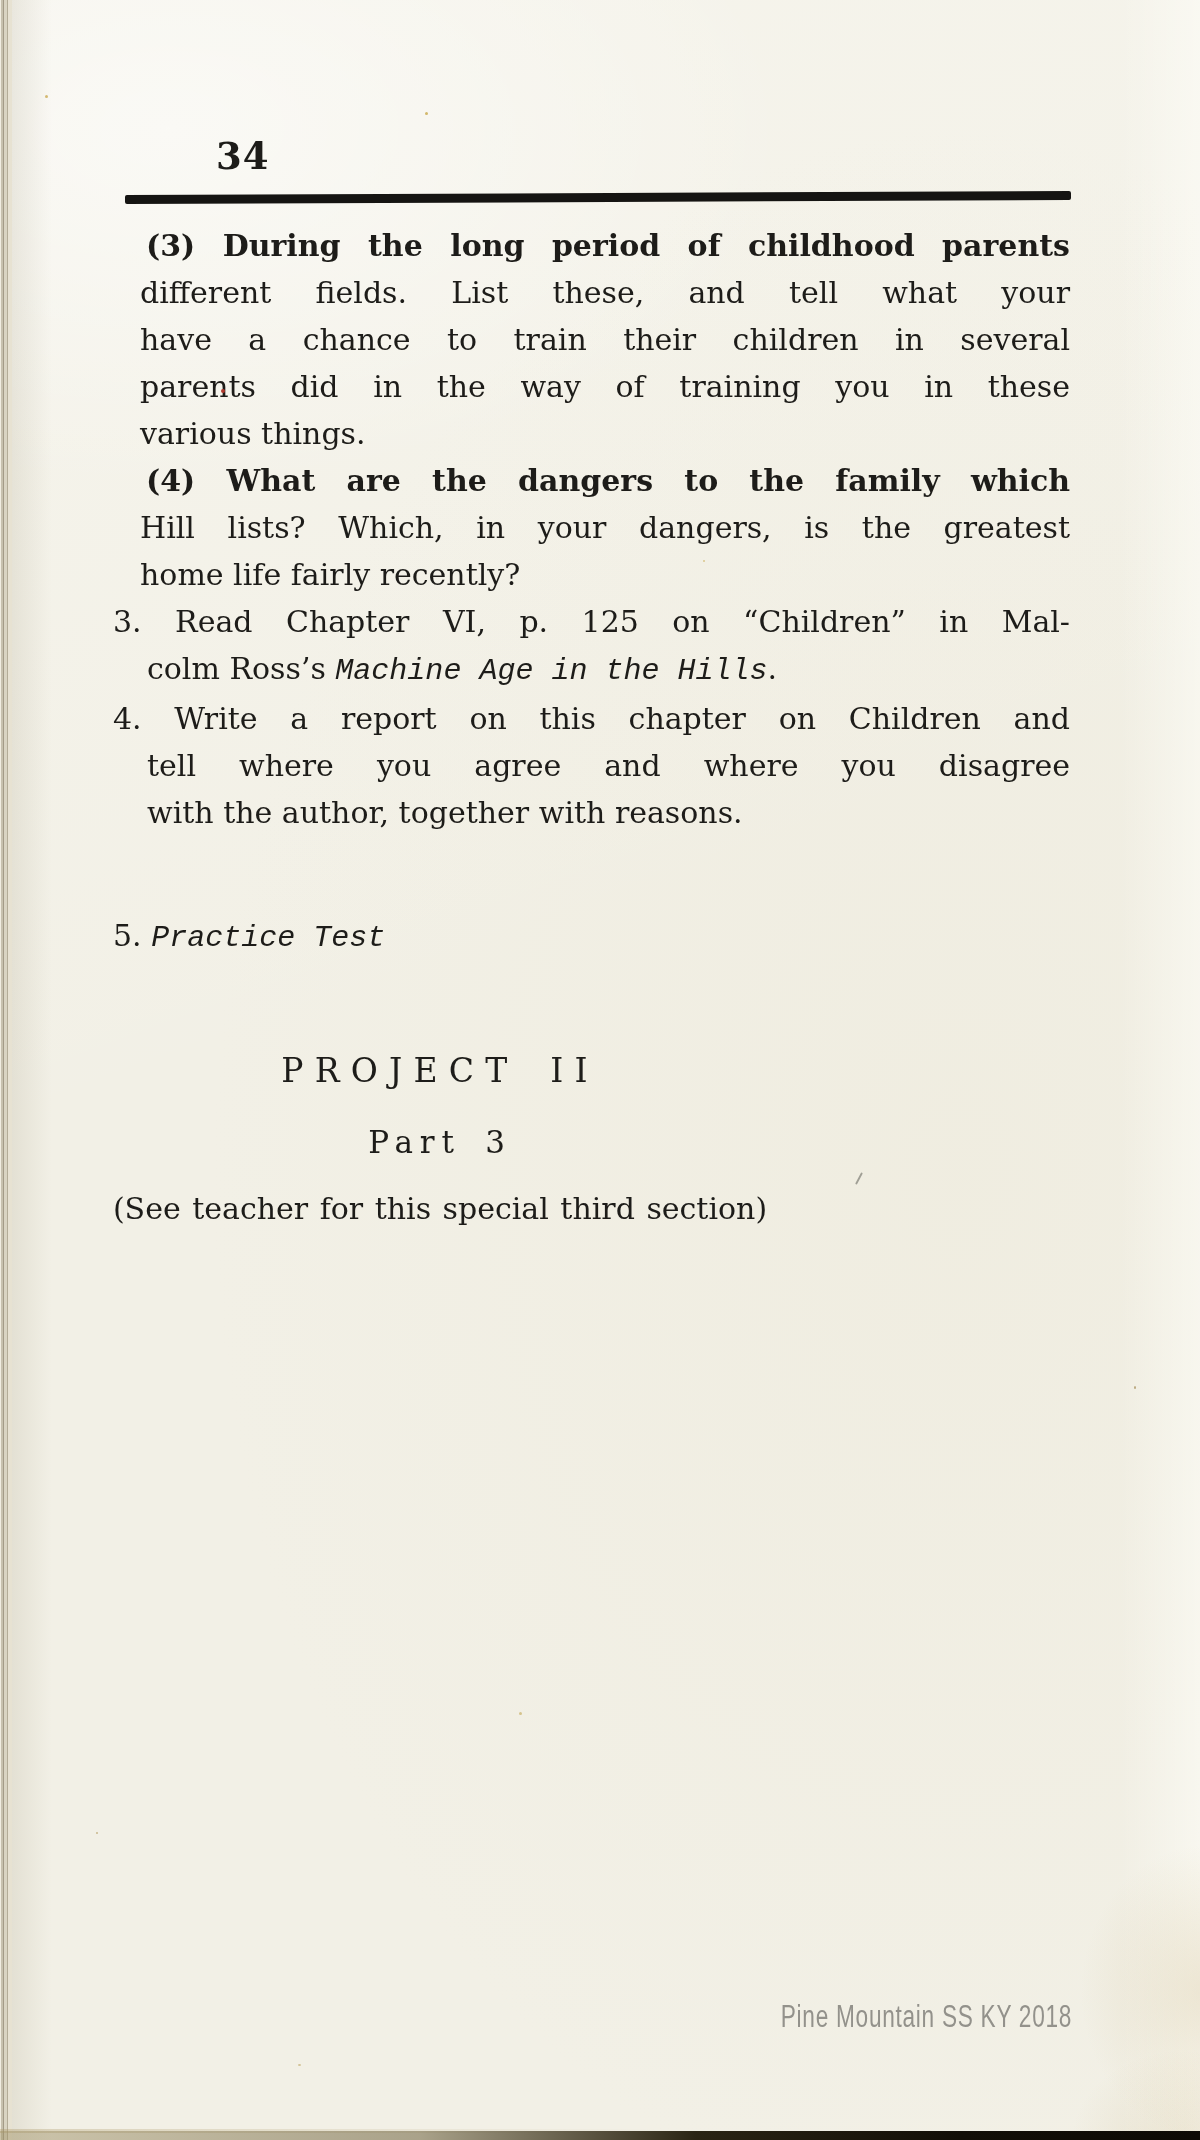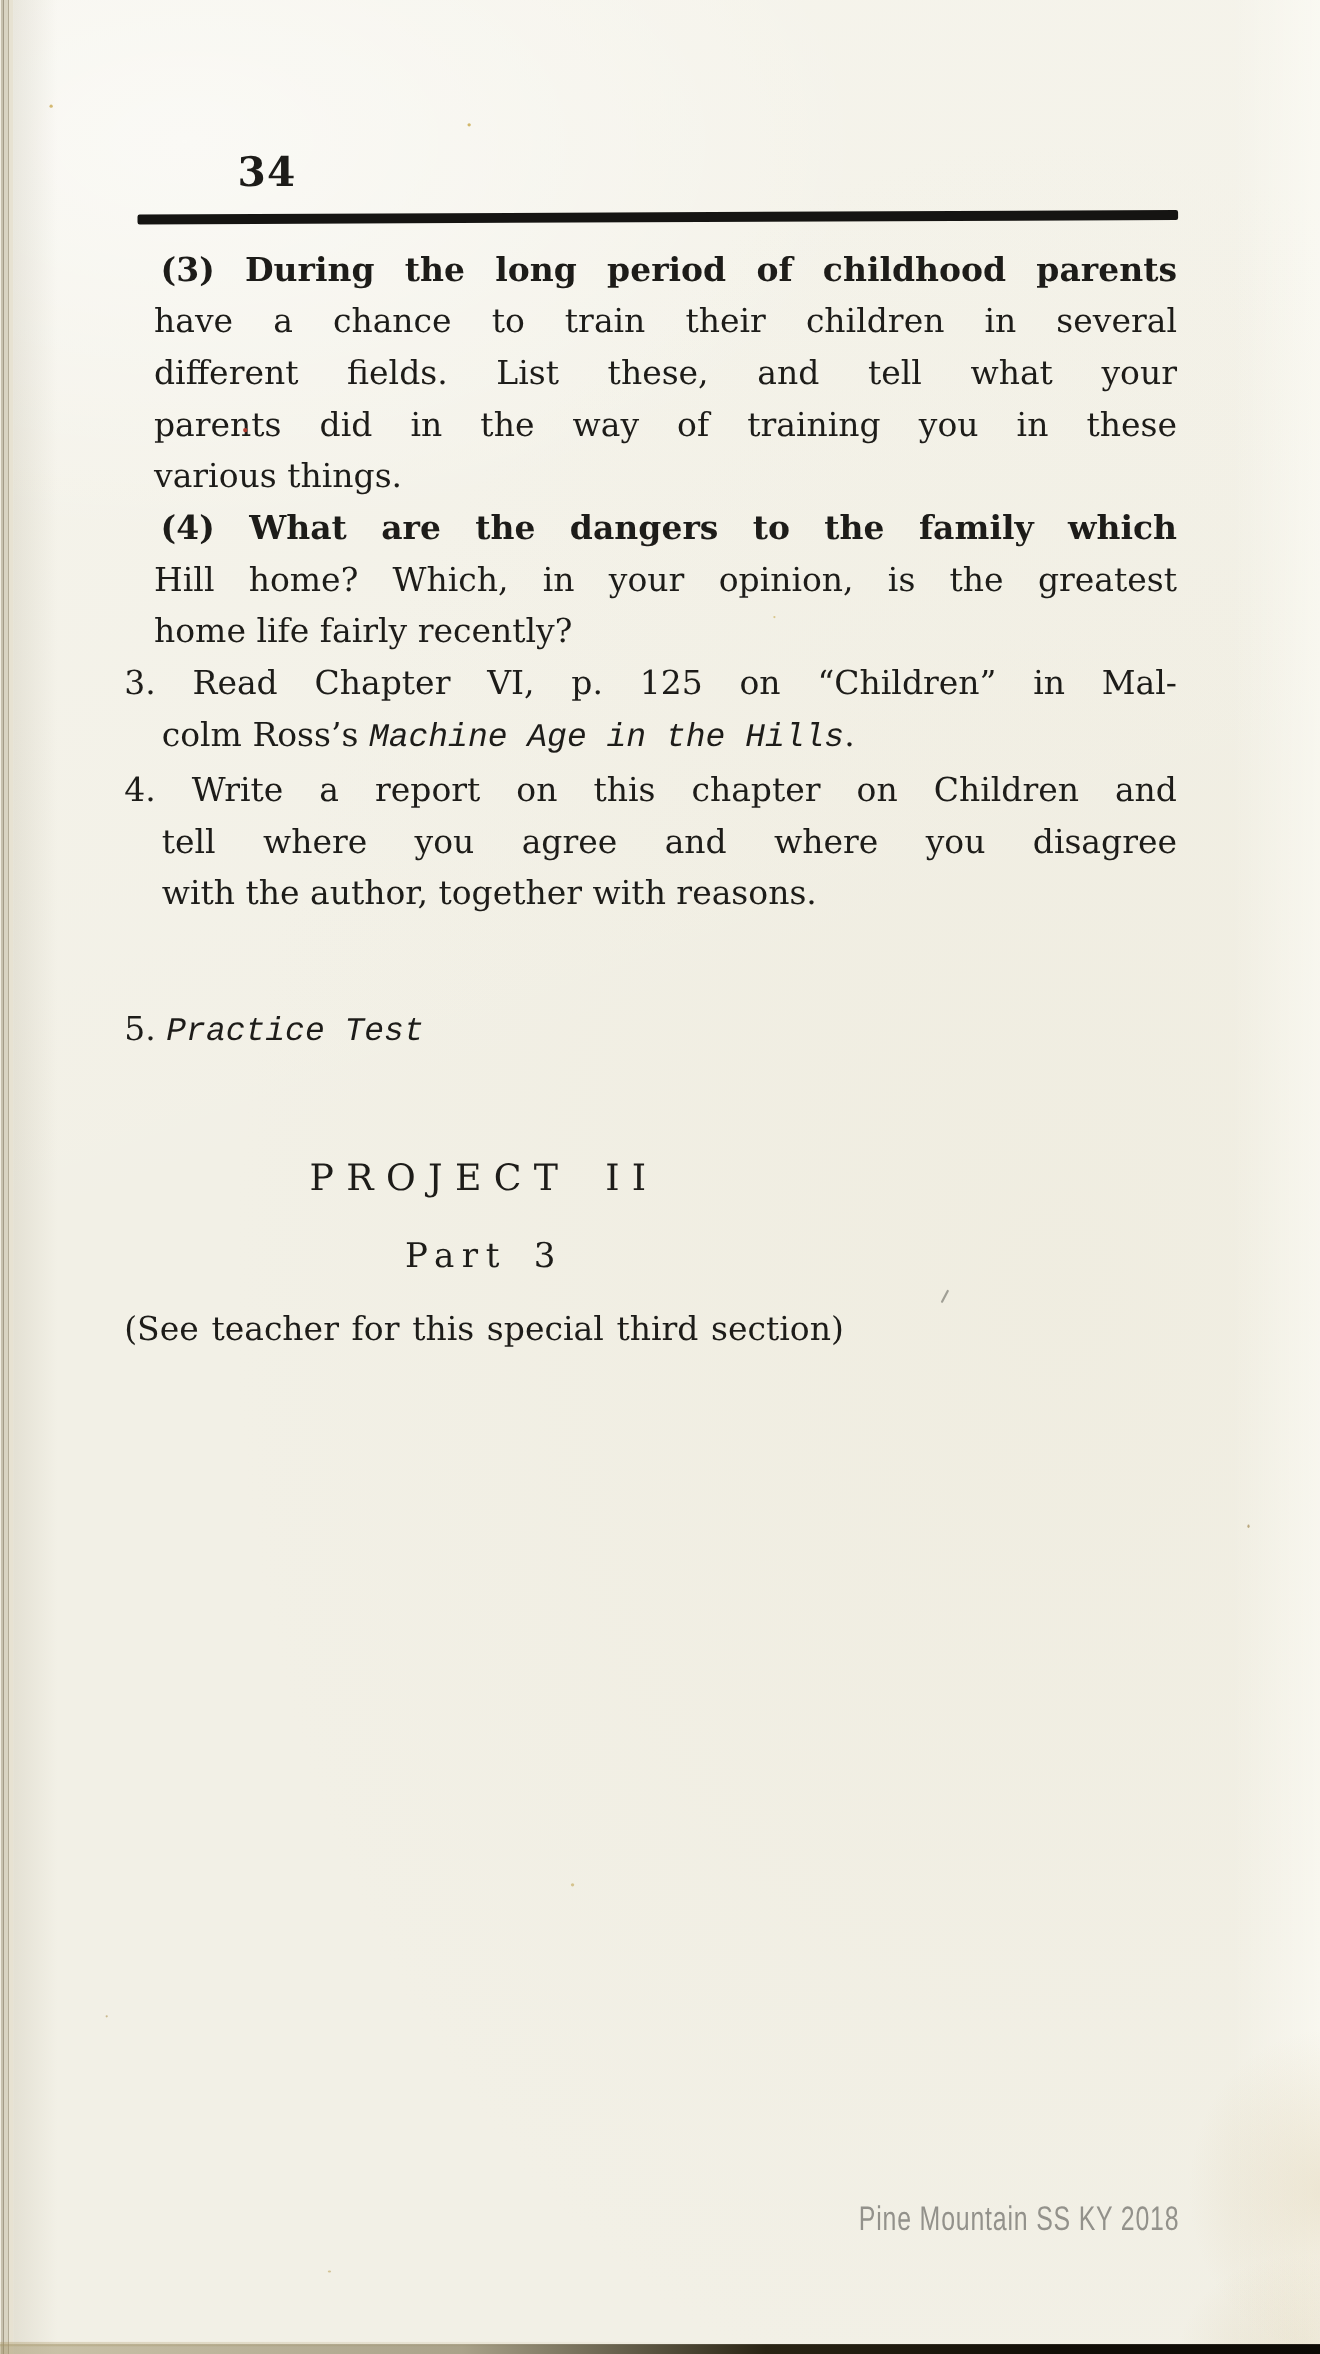--- a/index.html
+++ b/index.html
@@ -100,26 +100,26 @@
   <div class="paper-tone"></div>
   <div class="edge-strip"></div>
   <div class="left-shade"></div>
   <div class="right-shade"></div>
 
   <div class="pageno">34</div>
   <div class="rule"></div>
 
   <div class="body-block">
       <div class="line first just"><span>(3) During the long period of childhood parents</span></div>
+      <div class="line norm just"><span>different fields. List these, and tell what your</span></div>
       <div class="line norm just"><span>have a chance to train their children in several</span></div>
-      <div class="line norm just"><span>different fields. List these, and tell what your</span></div>
       <div class="line norm just"><span>parents did in the way of training you in these</span></div>
       <div class="line norm"><span>various things.</span></div>
       <div class="line first just"><span>(4) What are the dangers to the family which</span></div>
-      <div class="line norm just"><span>Hill home? Which, in your opinion, is the greatest</span></div>
+      <div class="line norm just"><span>Hill lists? Which, in your dangers, is the greatest</span></div>
       <div class="line norm"><span>home life fairly recently?</span></div>
       <div class="line hang just"><span>3. Read Chapter VI, p. 125 on “Children” in Mal-</span></div>
       <div class="line cont"><span>colm Ross’s </span><em>Machine Age in the Hills</em><span>.</span></div>
       <div class="line hang just"><span>4. Write a report on this chapter on Children and</span></div>
       <div class="line cont just"><span>tell where you agree and where you disagree</span></div>
       <div class="line cont"><span>with the author, together with reasons.</span></div>
     </div>
   <div class="practice-block">
       <div class="line hang"><span>5. </span><em>Practice Test</em></div>
     </div>

